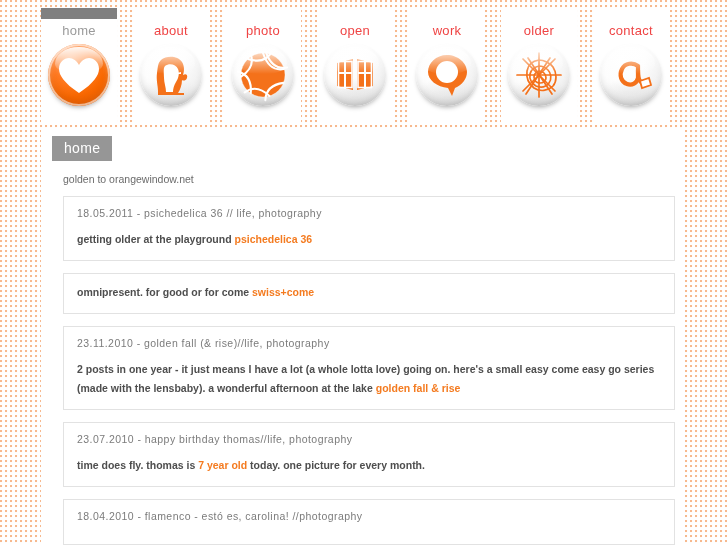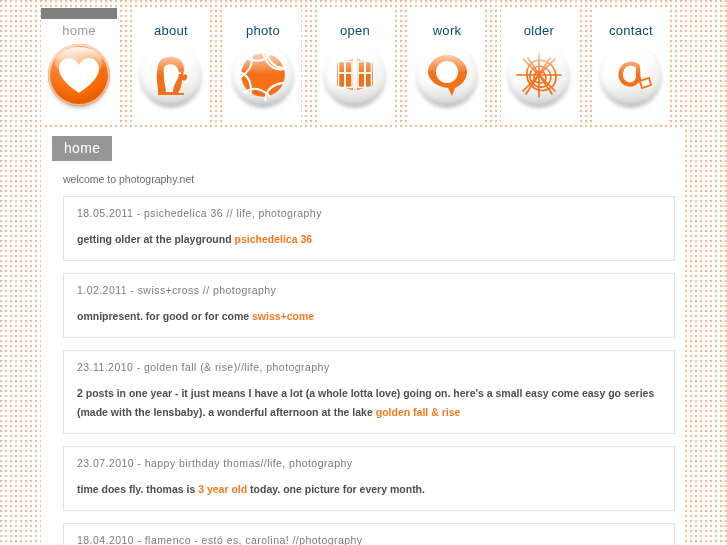--- a/index.html
+++ b/index.html
@@ -62,21 +62,21 @@
   }
   .nav-cell.active .activebar {
     position: absolute;
     left: 0; top: 0;
     width: 76px; height: 11px;
     background: #808080;
   }
   .nav-label {
     margin-top: 16px;
     font-size: 13px;
-    color: #0c4a6e;
+    color: #ef4444;
     letter-spacing: .3px;
     line-height: 14px;
     font-weight: 400;
   }
   .nav-cell.active .nav-label { color: #9a9a9a; }
 
   .orb {
     margin-top: 6px;
     width: 62px; height: 62px;
     border-radius: 50%;
@@ -311,42 +311,41 @@
         <div class="gloss"></div>
       </div>
     </div>
 
   </div>
 
   <div id="content">
 
     <div class="page-tab">home</div>
 
-    <div class="welcome">welcome to photography.net</div>
+    <div class="welcome">golden to orangewindow.net</div>
 
     <div class="posts">
 
       <div class="post">
         <div class="post-title">18.05.2011 - psichedelica 36 // life, photography</div>
         <div class="post-body"><span>getting older at the playground </span><a href="#" class="lnk">psichedelica 36</a><span></span></div>
       </div>
 
       <div class="post">
-        <div class="post-title">1.02.2011 - swiss+cross // photography</div>
         <div class="post-body"><span>omnipresent. for good or for come </span><a href="#" class="lnk">swiss+come</a><span></span></div>
       </div>
 
       <div class="post">
         <div class="post-title">23.11.2010 - golden fall (&amp; rise)//life, photography</div>
         <div class="post-body"><span>2 posts in one year - it just means I have a lot (a whole lotta love) going on. here's a small easy come easy go series (made with the lensbaby). a wonderful afternoon at the lake </span><a href="#" class="lnk">golden fall &amp; rise</a><span></span></div>
       </div>
 
       <div class="post">
         <div class="post-title">23.07.2010 - happy birthday thomas//life, photography</div>
-        <div class="post-body"><span>time does fly. thomas is </span><a href="#" class="lnk">3 year old</a><span> today. one picture for every month.</span></div>
+        <div class="post-body"><span>time does fly. thomas is </span><a href="#" class="lnk">7 year old</a><span> today. one picture for every month.</span></div>
       </div>
 
       <div class="post">
         <div class="post-title">18.04.2010 - flamenco - estó es, carolina! //photography</div>
 
       </div>
 
     </div>
   </div>
 

